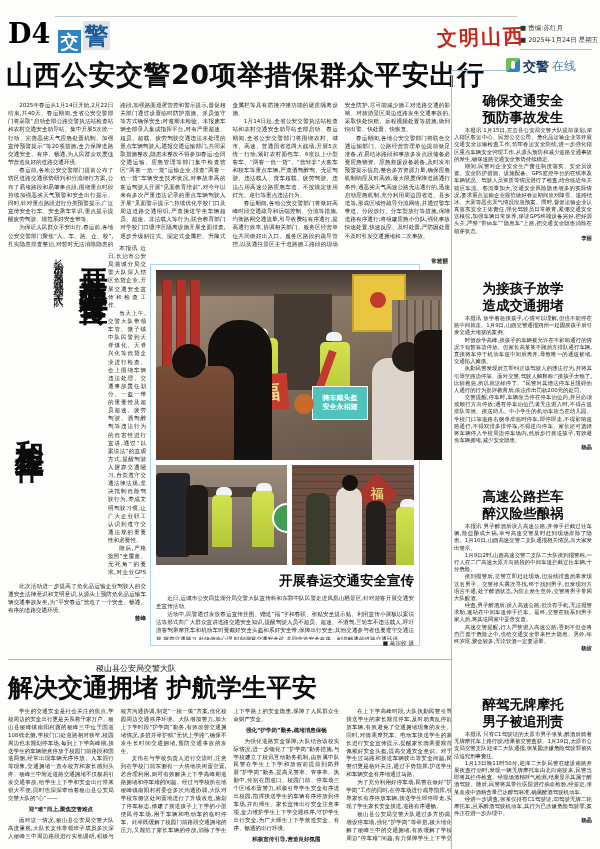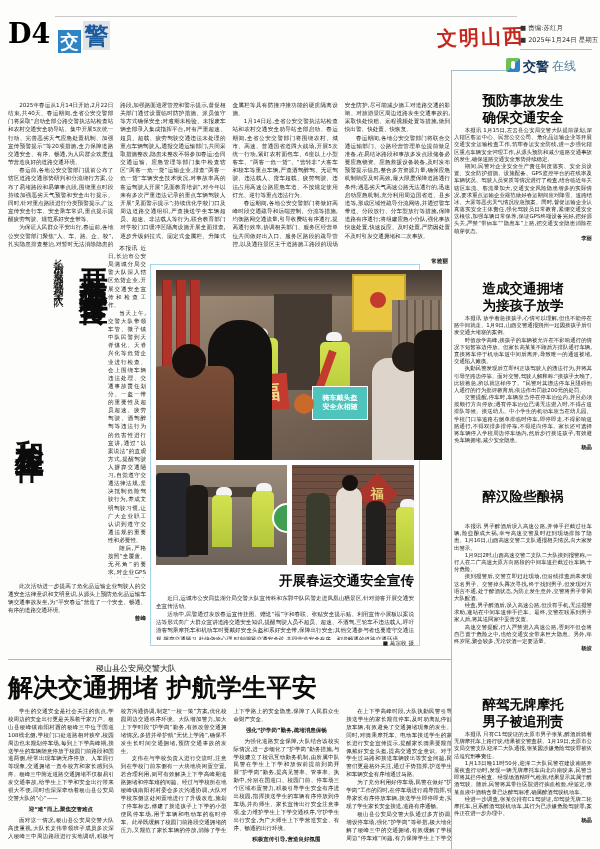--- a/index.html
+++ b/index.html
@@ -106,20 +106,21 @@
     <div class="logo-jiao">交</div>
     <div class="logo-jing">警</div>
   </div>
   <div class="abs masthead">文明山西</div>
   <div class="abs edblock">
     <div>■ 责编:苏红月</div>
     <div>■ 2025年1月24日 星期五</div>
   </div>
   <div class="abs hairline" style="left:520px;top:49px;width:72px;background:#b9b9b9;"></div>
 
+  <div class="abs m-headline">山西公安交警20项举措保群众平安出行</div>
   <div class="abs m-body">
 
   <p class="bp">2025年春运从1月14日开始,2月22日结束,共40天。春运期间,全省公安交警部门将采取“启动全部公路交警执法站检查站和农村交通安全劝导站、集中开展5次统一行动、完善恶劣天气应急处置机制、加强宣传预警提示”等20项措施,全力保障道路交通安全、有序、畅通,为人民群众欢度佳节营造良好的道路交通环境。</p>
       <p class="bp">春运前,各地公安交警部门提前公布了辖区道路交通形势研判和分流绕行方案,公布了易堵路段和易肇事点段,围绕重点时段持续加强恶劣天气预警和安全出行提示。同时,针对重点路段进行分类预警提示,广泛宣传安全行车、安全乘车常识,重点提示提醒疲劳驾驶、规范系好安全带等。</p>
       <p class="bp">为保证人民群众平安出行,春运前,各地公安交警部门聚焦“人、车、路、企、校”,扎实隐患排查整治,对暂时无法消除隐患的路段,加强路面巡逻管控和警示提示,督促相关部门通过设置临时防护措施、派员值守等方式确保安全;对逾期未检验、未报废车辆全部录入集成指挥平台,对有严重超速、超员、超载、疲劳驾驶交通违法未处理的重点车辆驾驶人,通报交通运输部门,共同采取措施整改,隐患未整改不得参加春运;会同交通运输、应急管理等部门集中检查辖区“两客一危一货”运输企业,排查“两客一危一货”车辆安全技术状况,对事故率高的客运驾驶人开展“见面教育培训”,对今年以来有多次严重违法记录的重点车辆驾驶人开展“见面警示提示”;持续优化学校门口及周边道路交通组织,严查接送学生车辆超员、超速、非法载人等行为,联合教育部门对学校门口缓冲区隔离设施开展全面排查,逐步升级斜拉式、固定式金属栏、升降式金属栏等具有防撞冲撞功能的硬质隔离设施。</p>
       <p class="bp">1月14日起,全省公安交警执法站检查站和农村交通安全劝导站全部启动。春运期间,全省公安交警部门将围绕农村、城市、高速、普通国省道四大战场,开展5次统一行动,紧盯农村面包车、6座以上小型客车、“两客一危一货”、“营转非”大客车和校车等重点车辆,严查酒驾醉驾、无证驾驶、违法载人、货车超载、疲劳驾驶、违法占用高速公路应急车道、不按规定使用灯光、逆行等重点违法行为。</p>
       <p class="bp">春运期间,各地公安交警部门将做好高峰时段交通疏导和远端控制、分流等措施,均衡路网交通流量,引导收费站有序通行,提高通行效率,协调相关部门、服务区经营单位共同做好出入口、服务区路段的疏导管控,以及通往景区主干道路施工路段的现场安全防护,尽可能减少施工对道路交通的影响。对旅游景区周边道路发生交通事故的,采取快处快赔、远程视频处置等措施,做到快出警、快处置、快恢复。</p>
       <p class="bp">春运期间,各地公安交警部门将联合交通运输部门、公路经营管理单位提前做足准备,在易结冰路段和事故多发点段储备必要应急物资、应急救援设备装备,及时发布预警提示信息,整合多方资源力量,确保应急机制响应及时高效,最大限度保障道路通行条件;遇恶劣天气高速公路无法通行的,迅速启动应急机制,充分利用周边国省道、县乡道等,形成区域性疏导分流网络,并通过警车带道、分段放行、分车型放行等措施,保障道路有序通行;将组建应急小分队,强化事故快速处置,快速反应、及时处置,严防因处置不及时引发交通拥堵和二次事故。</p>
     </div>
   <p class="abs sig" style="left:394px;top:252px;width:54px;font-size:5.6px;">常雅丽</p>
@@ -221,42 +222,43 @@
   <div class="abs sb-hline"></div>
   <div class="abs badge">
     <div class="badge-icon">
         <i></i>
       </div>
     <span class="badge-bold">交警</span>
     <span class="badge-light">在线</span>
   </div>
 
   <div class="abs sb-title" style="left:454px;top:92px;">
+    <div>确保交通安全</div>
     <div>预防事故发生</div>
-    <div>确保交通安全</div>
   </div>
   <div class="abs sb-body" style="left:454px;top:127px;height:146px;">
     <span>
       
     <p class="bp">本报讯 1月15日,左云县公安局交警大队提前谋划,深入辖区客运中心、民营公交公司、危化品运输企业等开展交通安全运输检查工作,筑牢春运安全防线,进一步强化辖区重点车辆安全管理工作,从源头预防和减少道路交通事故的发生,确保道路交通安全形势持续稳定。</p><p class="bp">期间,民警对企业安全生产责任制度落实、安全员设置、安全防护措施、设施配备、GPS监控平台的在线率及车辆状况、驾驶人员资质等情况进行了检查,结合临近年关辖区车流、客流量加大,交通安全风险隐患增多的实际情况,要求重点运输企业规范做好春运期间应对降雪、道路结冰、大雾等恶劣天气情况应急预案。同时,督促运输企业认真落实安全主体责任,强化驾驶员日常教育,紧绷交通安全这根弦,加强车辆日常保养,保证GPS终端设备完好,把好源头关,严禁“带病车”“隐患车”上路,把交通安全隐患消除在萌芽状态。</p></span>
     <p class="sig">李丽</p>
   </div>
 
   <div class="abs sb-title" style="left:454px;top:280px;">
+    <div>为接孩子放学</div>
     <div>造成交通拥堵</div>
-    <div>为接孩子放学</div>
   </div>
   <div class="abs sb-body" style="left:454px;top:315px;height:164px;">
     <span>
       
     <p class="bp">本报讯 放学着急接孩子,心情可以理解,但也不能停在路中间就走。1月9日,山西交警通报朔州一起因接孩子后引发交通大堵塞的案例。</p><p class="bp">时值放学高峰,接孩子的车辆被允许在不影响通行的情况下短暂靠边停放。但家长高某某不顾后方排队通行车辆,直接将车停于机动车道中间后离开,导致唯一的通道被堵,交通陷入瘫痪。</p><p class="bp">执勤民警发现后立即纠正该驾驶人的违法行为,并将其引导至路边停靠。面对交警,驾驶人解释称:“接孩子太晚了,比较着急,所以就这样停了。”民警对其违法停车且阻碍他人通行的行为批评教育后,依法作出罚款200元的处罚。</p><p class="bp">交警提醒,停车时,车辆应当停在停车泊位内,并且必须按顺行方向停放;遇有停车泊位已满无法进入时,不得占道排队等候。接送幼儿、中小学生的机动车应当在幼儿园、学校门口靠道路右侧单排临时停车,即停即走,不得影响道路通行,不得双排多排停靠,不得逆向停车。家长还可选择将车辆停入学校周边停车场内,然后步行接送孩子,有效避免车辆拥堵,减少安全隐患。</p></span>
     <p class="sig">杨晶</p>
   </div>
 
   <div class="abs sb-title" style="left:454px;top:488px;">
+    <div>高速公路拦车</div>
     <div>醉汉险些酿祸</div>
   </div>
   <div class="abs sb-body" style="left:454px;top:523px;height:166px;">
     <span>
       
     <p class="bp">本报讯 男子醉酒后误入高速公路,并伸手拦截过往车辆,险些酿成大祸,幸亏高速交警及时赶到现场排除了隐患。1月16日,山西高速交警二支队通报相关情况,向大家发出警示。</p><p class="bp">1月9日2时,山西高速交警二支队二大队接到报警称,一行人在二广高速太原方向路段的中间车道拦截过往车辆,十分危险。</p><p class="bp">接到报警后,交警立即赶赴现场,但沿线排查后未发现这名男子。交警掉头再次寻找,终于找到男子,但发现对方语言不通,处于醉酒状态,为防止发生意外,交警将男子带回大队醒酒。</p><p class="bp">经查,男子醉酒后,误入高速公路,但没有手机,无法报警求助,遂站在中间车道伸手拦车。最终,交警在联系到男子家人后,将其送回家中妥善安置。</p><p class="bp">高速交警提醒,行人严禁进入高速公路,否则不但会将自己置于危险之中,也给交通安全带来巨大隐患。另外,年终岁尾,聚会较多,无论饮酒一定要适量。</p></span>
     <p class="sig">杨波</p>
   </div>
 
   <div class="abs sb-title" style="left:454px;top:696px;">

